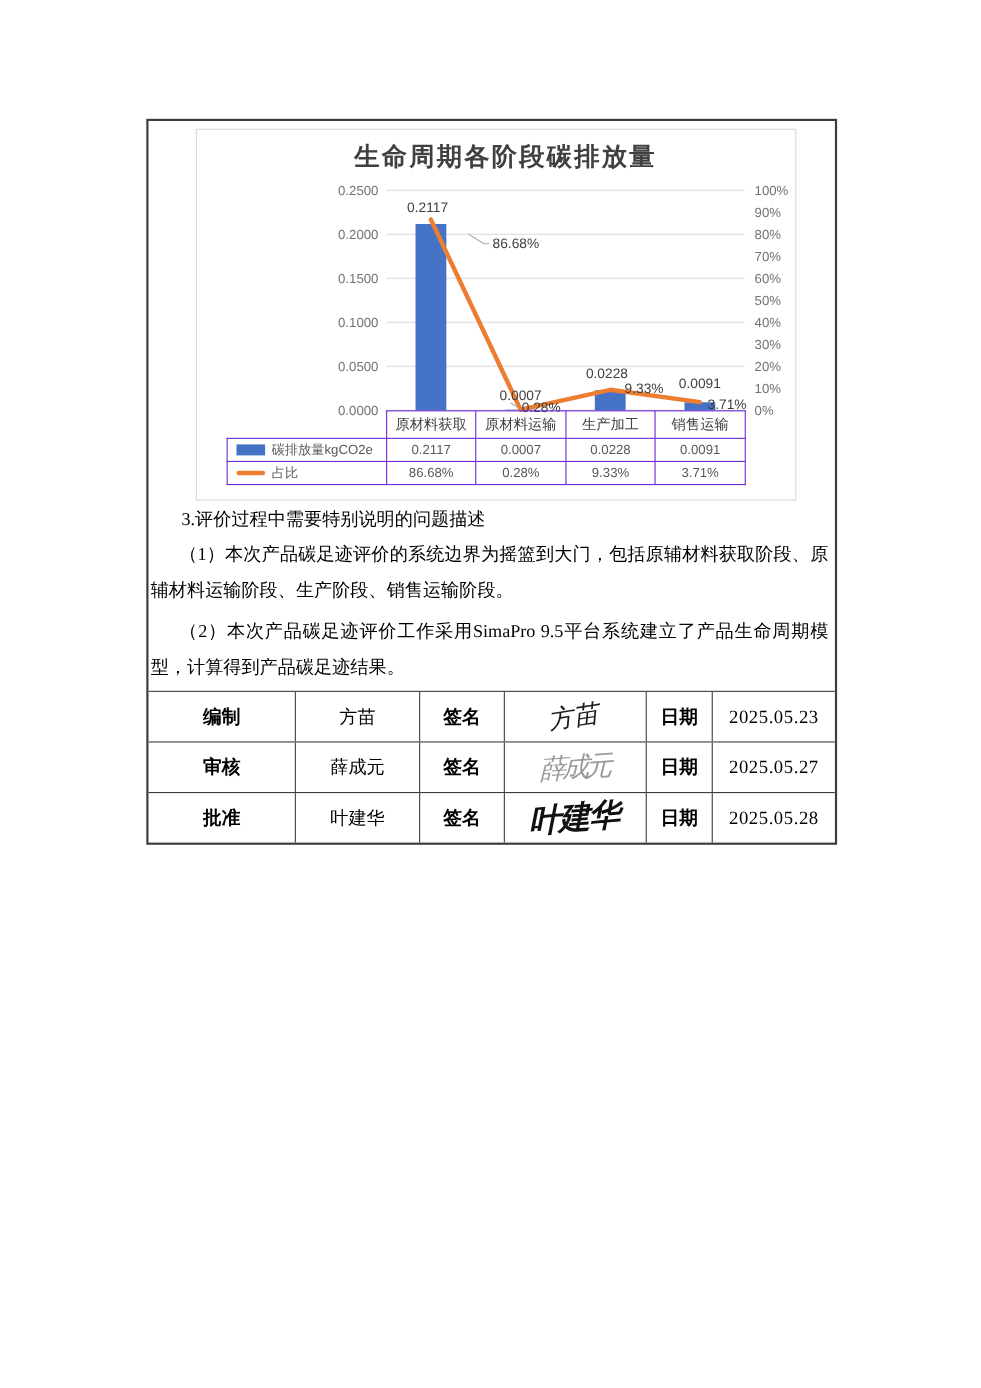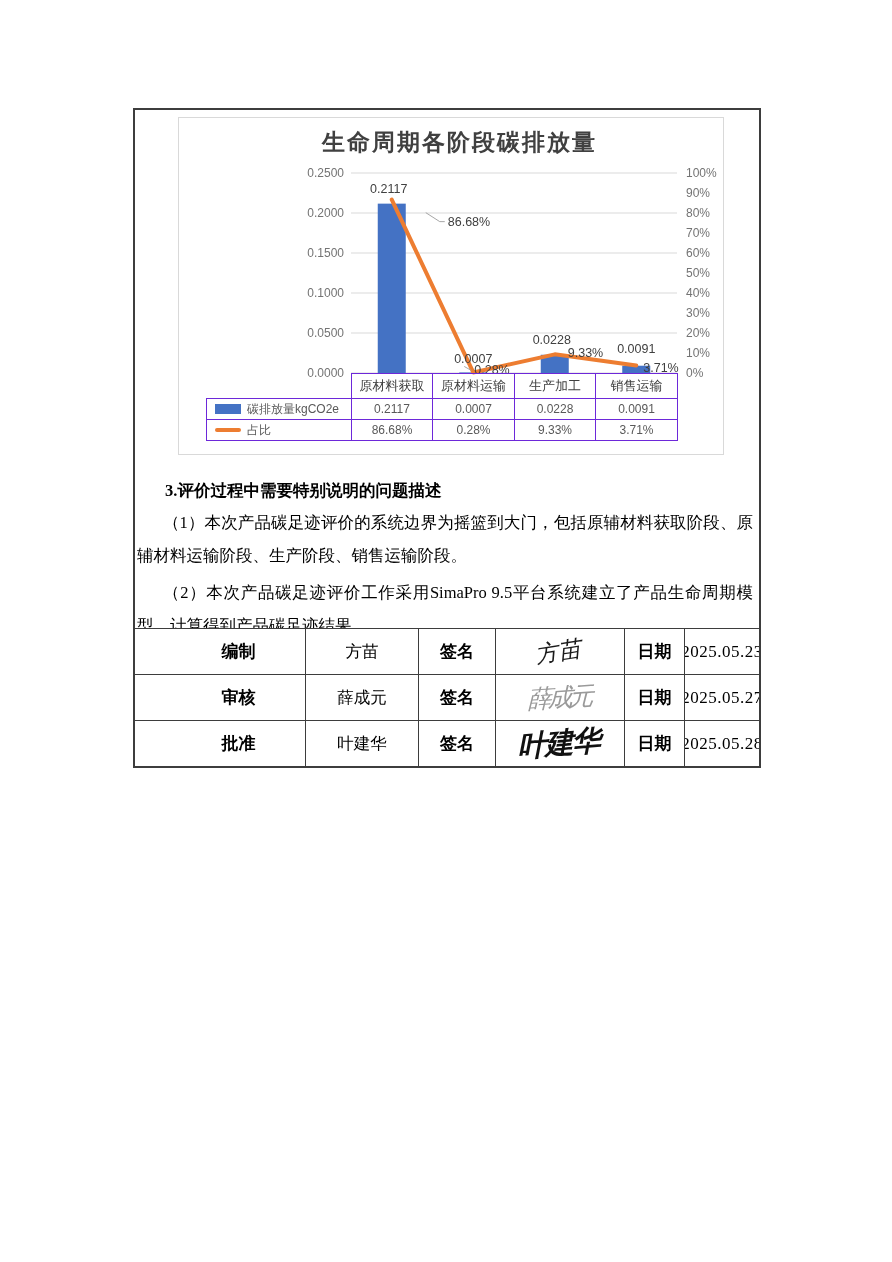--- a/index.html
+++ b/index.html
@@ -33,31 +33,31 @@
   }
   .chart-table td.blank{border:none;}
   .chart-table tr.cat-row td{height:24px;font-size:13px;color:#404040;}
   .chart-table tr.val-row td{height:20px;font-size:12px;color:#595959;}
   .chart-table td.legend-cell{text-align:left;font-size:13px;color:#404040;padding-left:8px;margin-left:30px;}
   .swatch-bar{display:inline-block;width:26px;height:10px;background:#4472C4;vertical-align:-1px;margin-right:6px;}
   .swatch-line{display:inline-block;width:26px;height:4px;background:#ED7D31;border-radius:2px;vertical-align:2px;margin-right:6px;}
   
   .section{padding:0 6px 0 2px;color:#000;}
   .section h3{
-    margin:25px 0 0 28px;font-size:16.5px;font-weight:bold;
+    margin:6px 0 0 28px;font-size:16.5px;font-weight:normal;
     font-family:"Liberation Serif",serif;
   }
   .section p{
     margin:4px 0 0 0;font-size:16.5px;line-height:33px;text-indent:26px;
     text-align:justify;font-family:"Liberation Serif",serif;
   }
   
   .sig-row{
     display:grid;grid-template-columns:133px 113px 77px 129px 60px 1fr;
-    height:45px;border-top:1.5px solid #3d3d3d;padding-left:37px;
+    height:45px;border-top:1.5px solid #3d3d3d;
   }
   .sig-row.merged{grid-template-columns:133px 1fr;}
   .sig-row>div{
     display:flex;align-items:center;justify-content:center;
     border-left:1.5px solid #3d3d3d;overflow:hidden;
     font-family:"Liberation Serif",serif;font-size:16.5px;color:#000;
   }
   .sig-row>div:first-child{border-left:none;}
   .sig-row .role{font-weight:bold;font-size:17px;}
   .sig-row .lbl{font-weight:bold;font-size:17px;}

